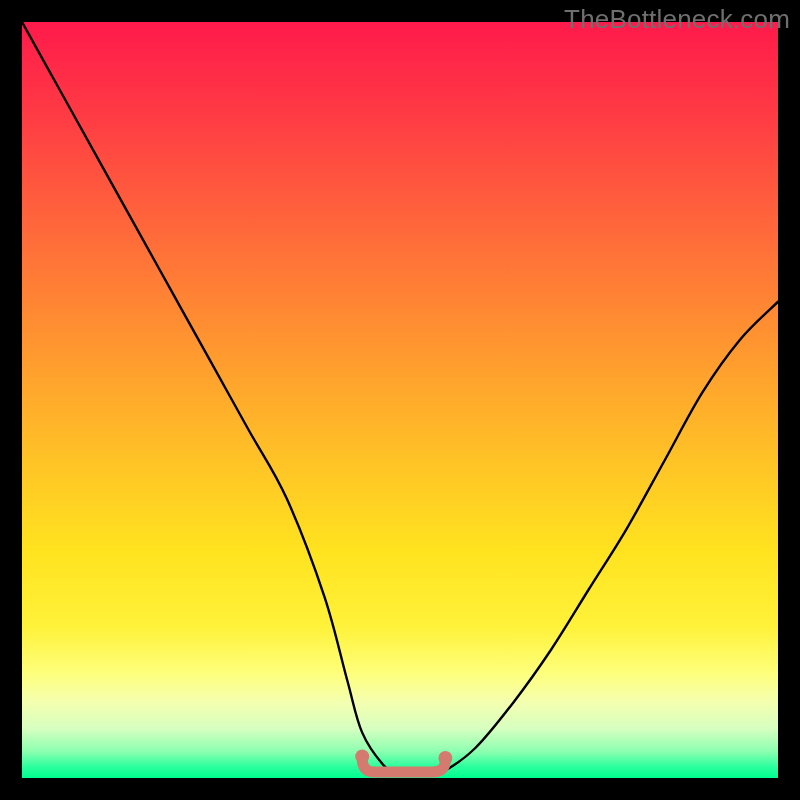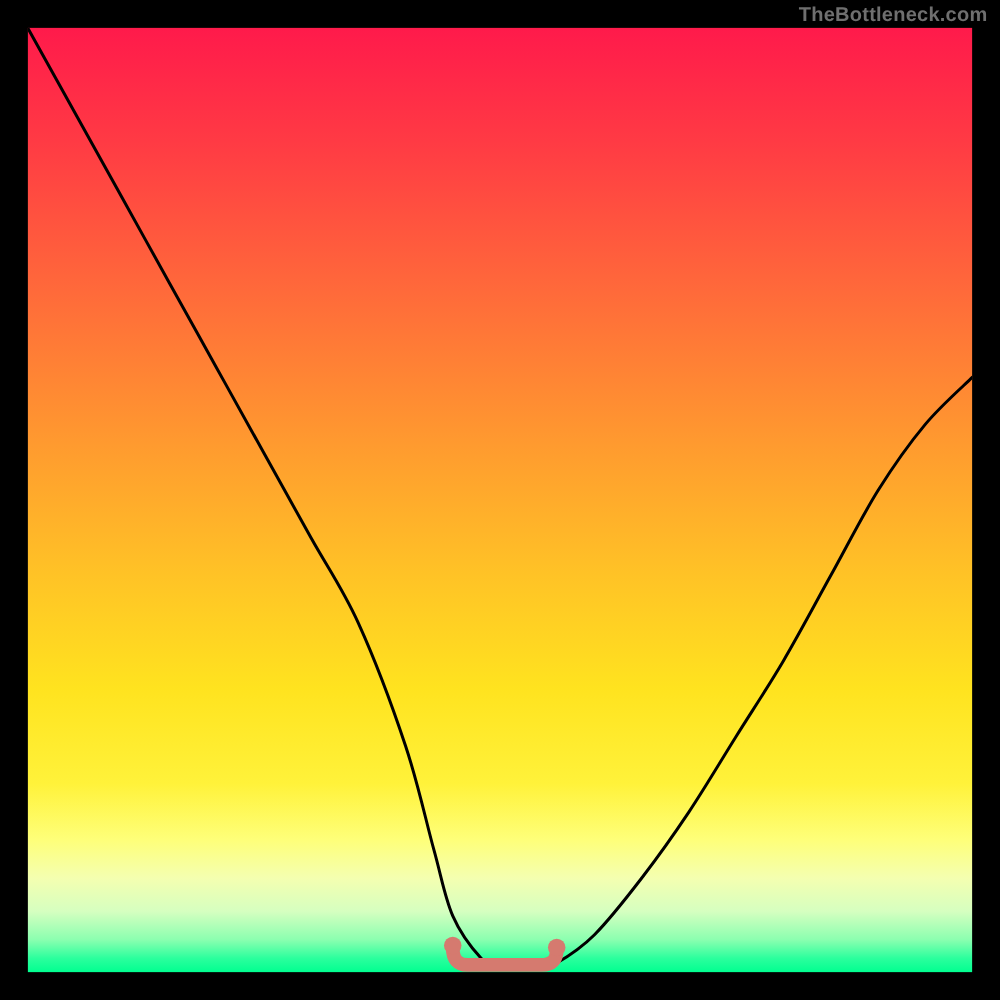--- a/index.html
+++ b/index.html
@@ -31,22 +31,22 @@
   }
   .svg-layer {
     position: absolute;
     inset: 0;
   }
   .watermark {
     position: absolute;
     top: 4px;
     right: 10px;
     color: #6f6f6f;
-    font-size: 16px;
-    font-weight: 700;
+    font-size: 26px;
+    font-weight: 400;
     letter-spacing: 0.2px;
     text-align: right;
   }
 </style>
 </head>
 <body>
 
 <div class="frame">
 
   <div class="plot-area">

